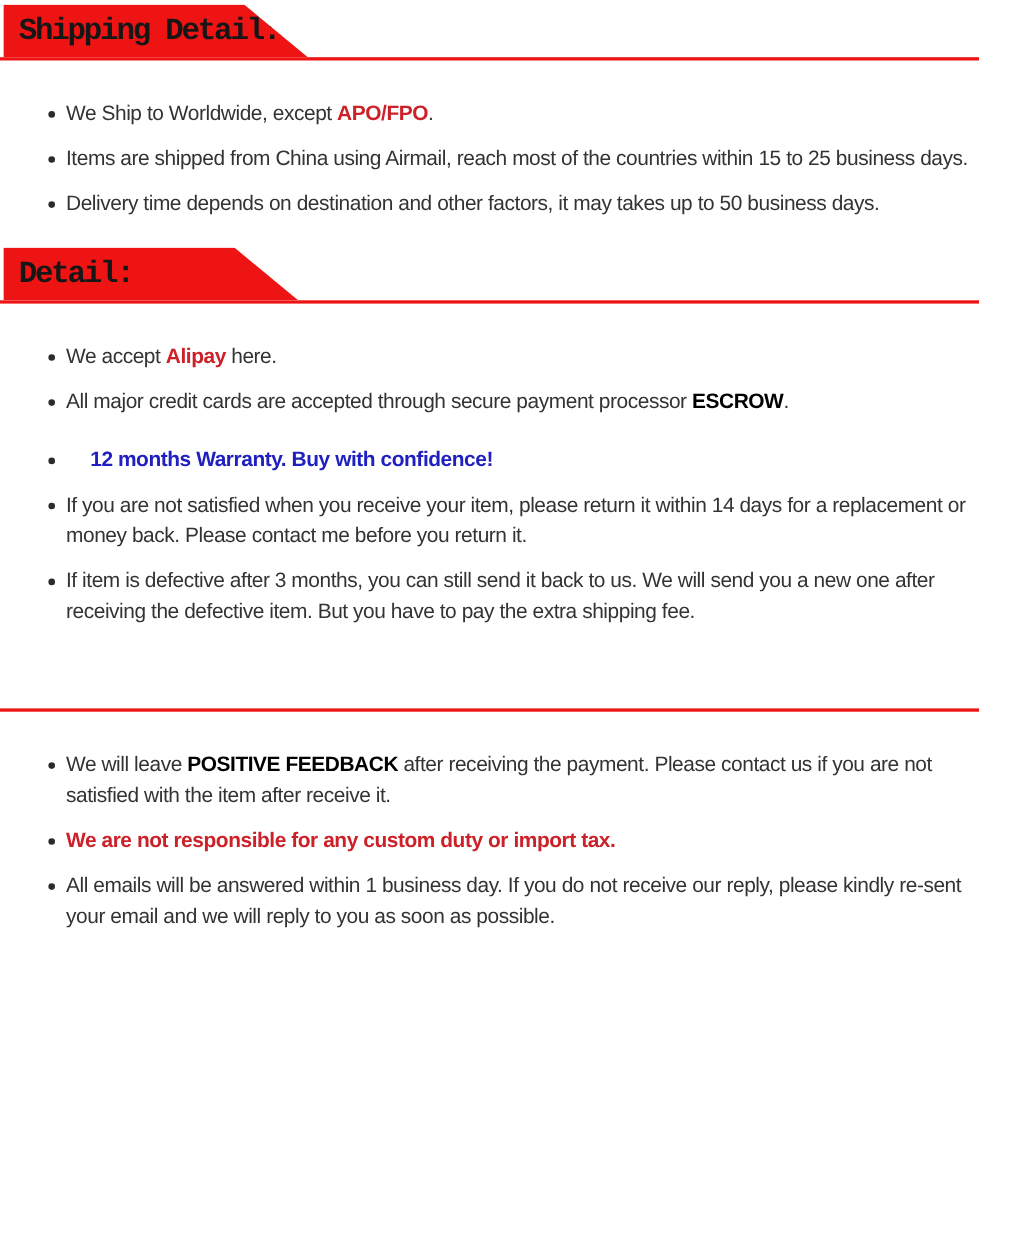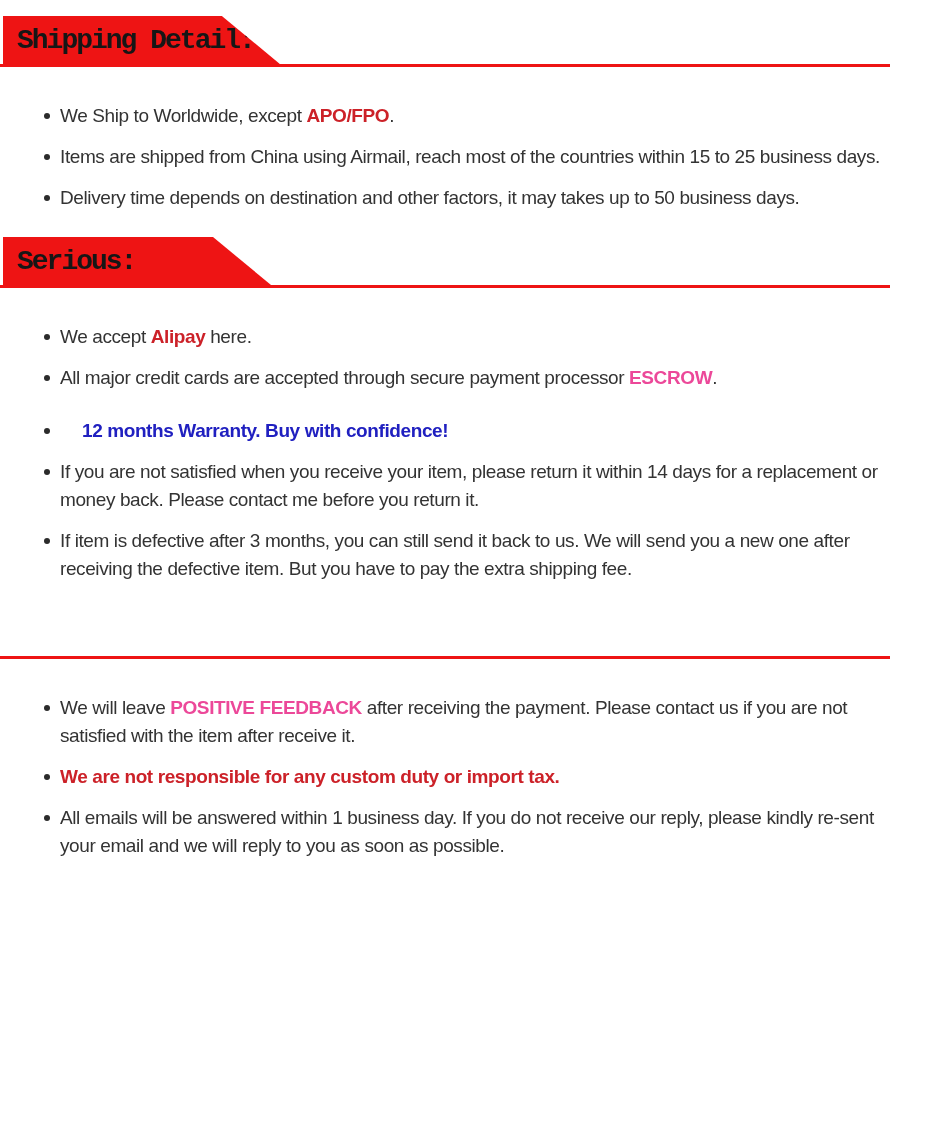--- a/index.html
+++ b/index.html
@@ -15,21 +15,21 @@
     padding: 0;
     background: #ffffff;
   }
   body {
     width: 926px;
     height: 1122px;
     font-family: "Liberation Sans", sans-serif;
     overflow: hidden;
   }
   .page {
-    padding-top: 16px;
+    padding-top: 4px;
     width: 890px;
   }
   .section { margin-bottom: 25px; }
   .banner-row {
     position: relative;
     height: 51px;
     margin-bottom: 35px;
   }
   .banner-underline {
     position: absolute;
@@ -75,21 +75,21 @@
     content: "";
     position: absolute;
     left: 1px;
     top: 11px;
     width: 6px;
     height: 6px;
     border-radius: 50%;
     background: #2b2b2b;
   }
   .seg-plain { font-weight: normal; }
-  .seg-bold { font-weight: bold; color: #ec4899; text-align: right; }
+  .seg-bold { font-weight: bold; color: #000000; text-align: right; }
   .seg-bold-red { font-weight: bold; color: var(--accent-red); }
   .seg-bold-blue { font-weight: bold; color: var(--accent-blue); margin-left: 22px; }
 </style>
 </head>
 <body>
 
 <div class="page">
   <div>
   <div class="section">
     <div class="banner-row">
@@ -102,21 +102,21 @@
           <li><span class="seg-plain">We Ship to Worldwide, except </span><span class="seg-bold-red">APO/FPO</span><span class="seg-plain">.</span></li>
           <li><span class="seg-plain">Items are shipped from China using Airmail, reach most of the countries within 15 to 25 business days.</span></li>
           <li><span class="seg-plain">Delivery time depends on destination and other factors, it may takes up to 50 business days.</span></li>
         </ul>
   </div>
 
   <div class="section">
     <div class="banner-row">
       <div class="banner-underline"></div>
       <div class="banner">
-        <span>Serious:</span>
+        <span>Detail:</span>
       </div>
     </div>
     <ul class="bullet-list">
           <li><span class="seg-plain">We accept </span><span class="seg-bold-red">Alipay</span><span class="seg-plain"> here.</span></li>
           <li><span class="seg-plain">All major credit cards are accepted through secure payment processor </span><span class="seg-bold">ESCROW</span><span class="seg-plain">.</span></li>
         </ul>
   </div>
 
   <div class="section">
     <ul class="bullet-list">

